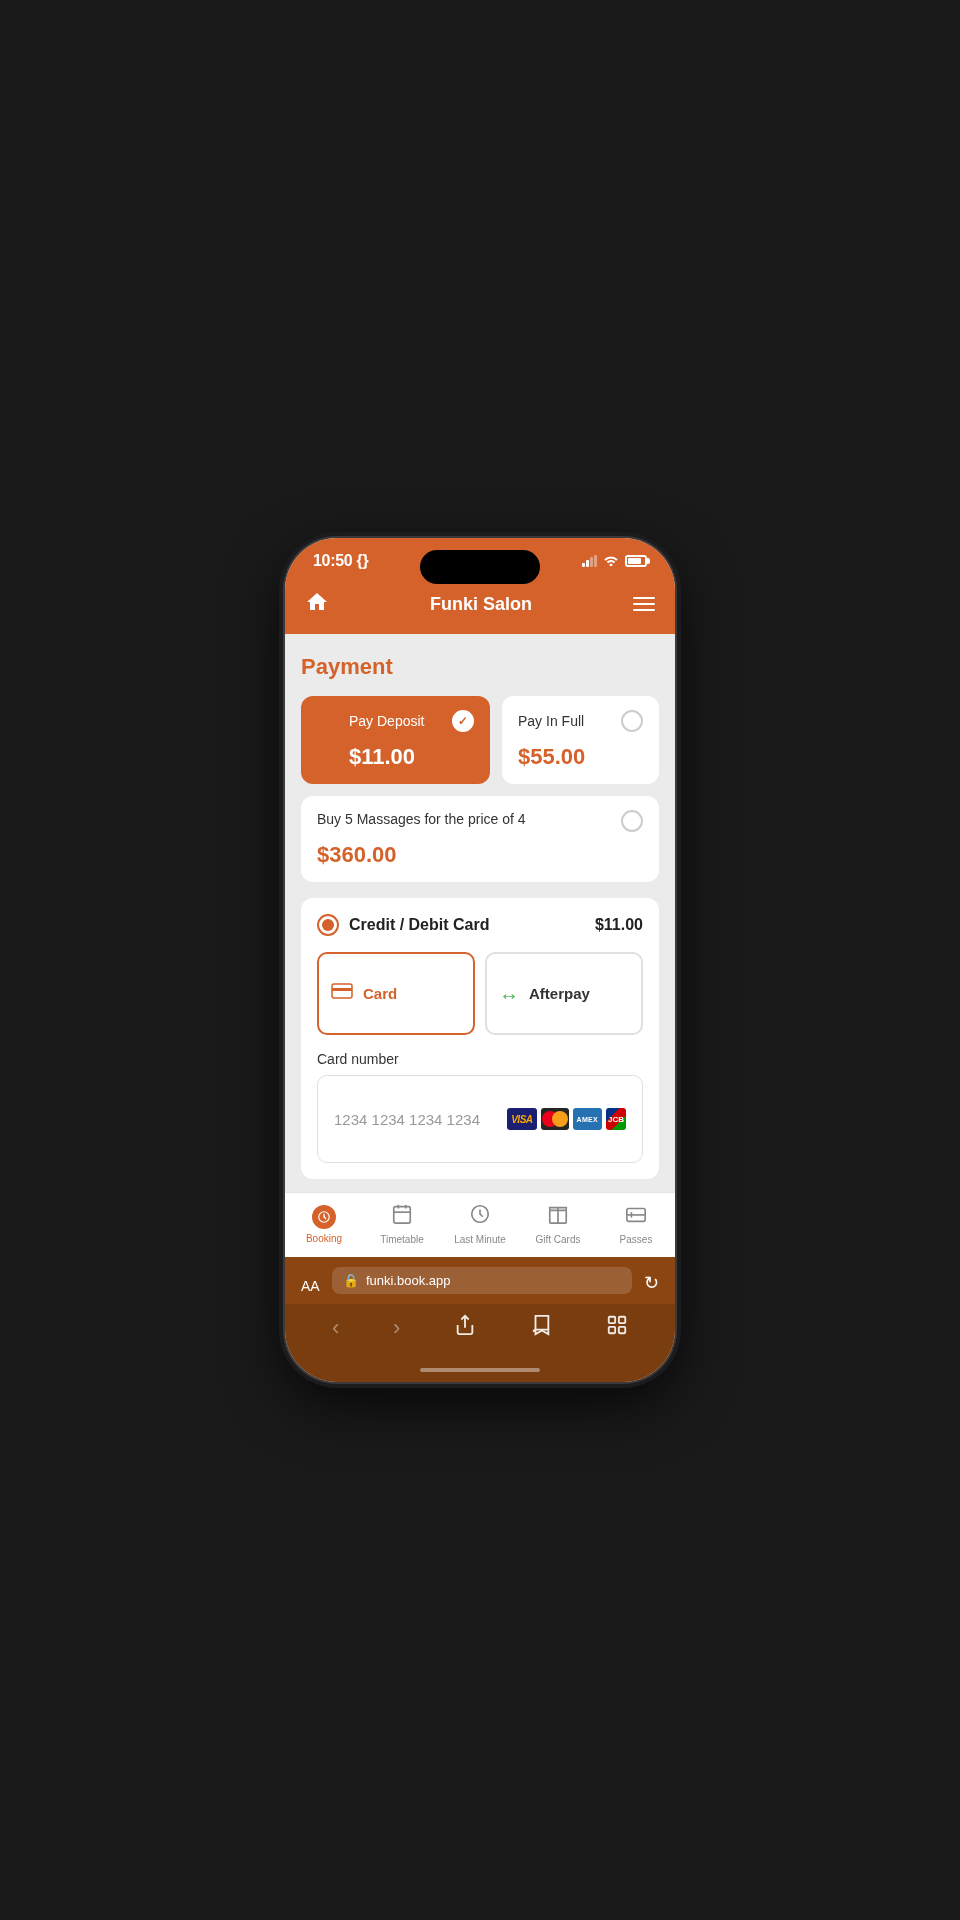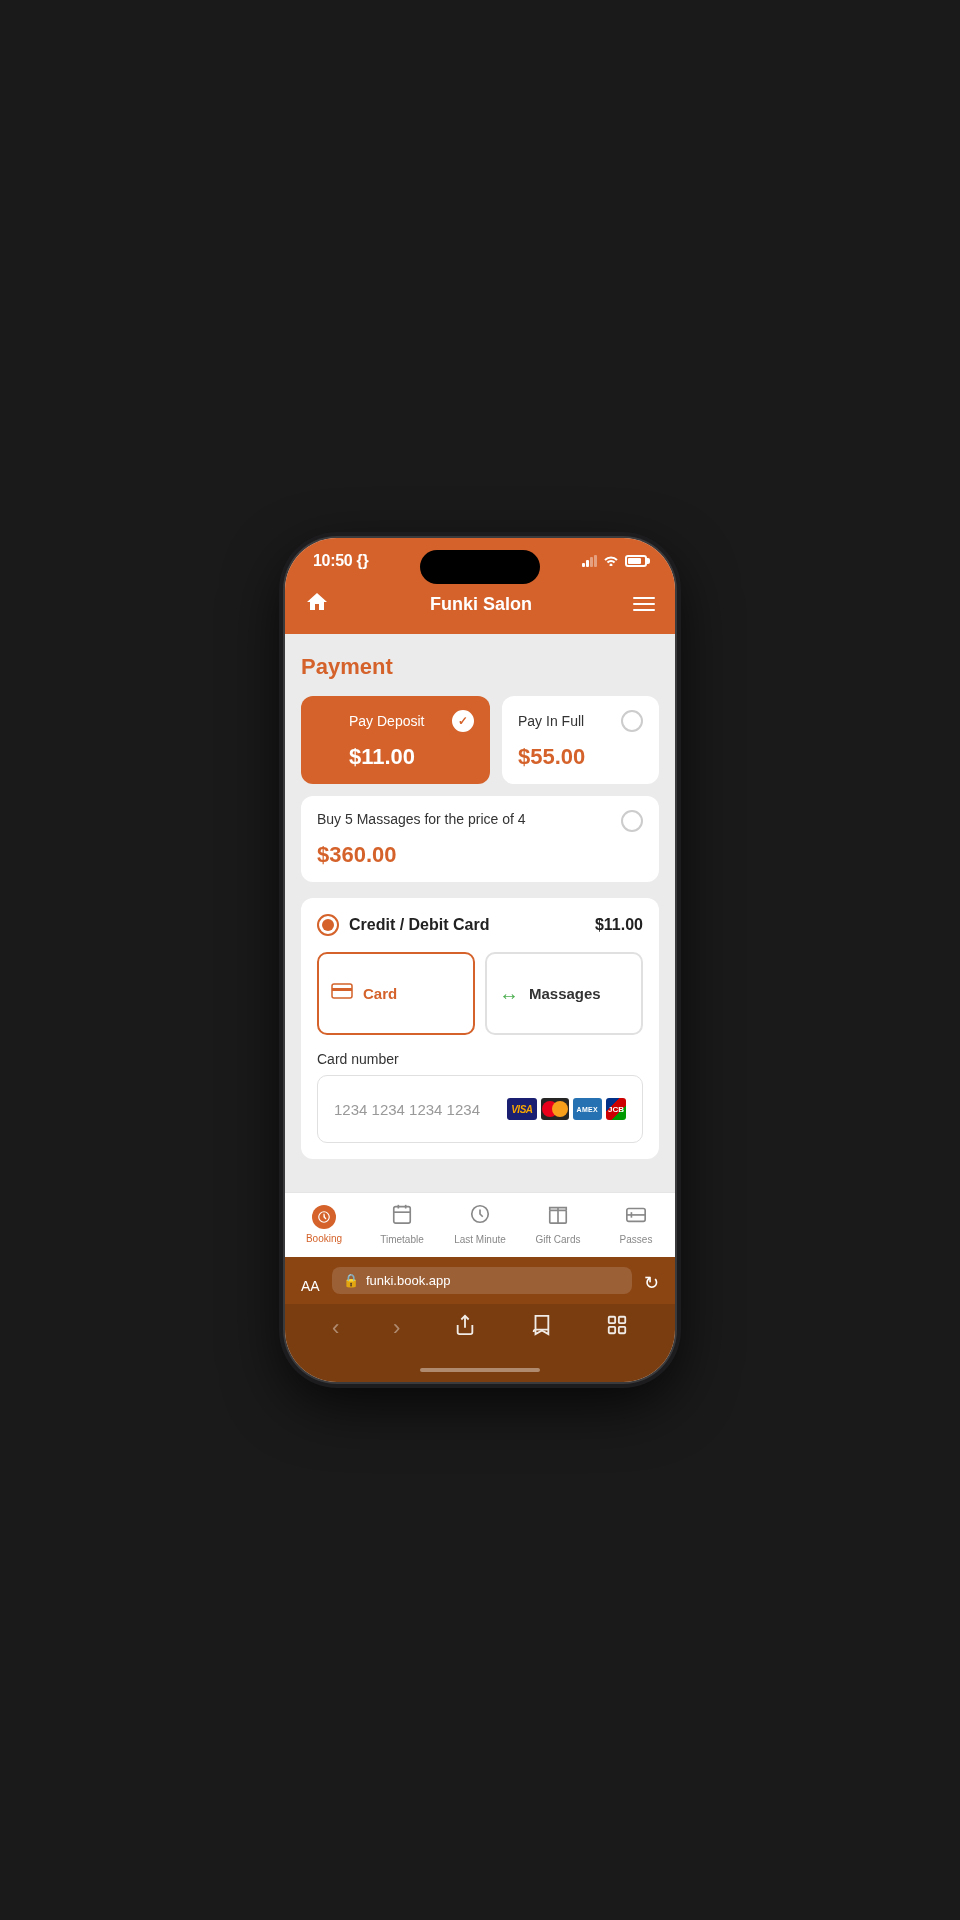--- a/index.html
+++ b/index.html
@@ -370,21 +370,21 @@
     .card-number-label {
       font-size: 14px;
       color: #333;
       margin-bottom: 8px;
       font-weight: 500;
     }
 
     .card-number-input {
       border: 1px solid #e0e0e0;
       border-radius: 10px;
-      padding: 22px 16px;
+      padding: 32px 16px;
       display: flex;
       justify-content: space-between;
       align-items: center;
       background: white;
       gap: 26px;
     }
 
     .card-number-placeholder {
       font-size: 15px;
       color: #999;
@@ -666,21 +666,21 @@
             <span class="method-tab-icon">
               <svg width="22" height="16" viewBox="0 0 22 16" fill="#d4622a">
                 <rect x="1" y="1" width="20" height="14" rx="2" fill="none" stroke="#d4622a" stroke-width="1.5"></rect>
                 <rect x="1" y="5" width="20" height="3" fill="#d4622a"></rect>
               </svg>
             </span>
             <span class="method-tab-label">Card</span>
           </div>
           <div class="method-tab inactive">
             <span class="method-tab-icon" style="color:#4caf50; font-size:20px; font-weight:700;">↔</span>
-            <span class="method-tab-label" style="color:#333;">Massages</span>
+            <span class="method-tab-label" style="color:#333;">Afterpay</span>
           </div>
         </div>
 
         <div class="card-number-label">Card number</div>
         <div class="card-number-input">
           <span class="card-number-placeholder">1234 1234 1234 1234</span>
           <div class="card-logos">
             <div class="card-logo visa-logo">VISA</div>
             <div class="card-logo mc-logo">
               <div class="mc-circles">

